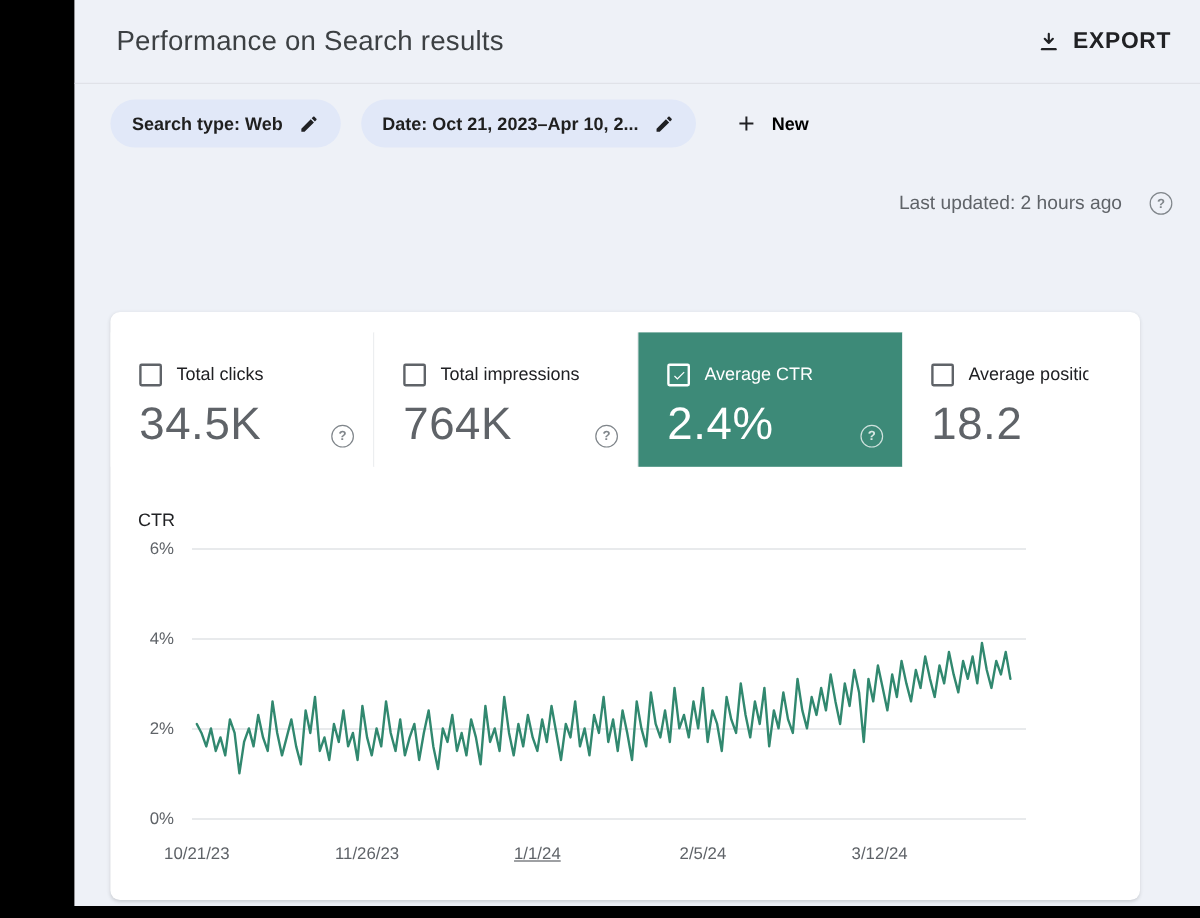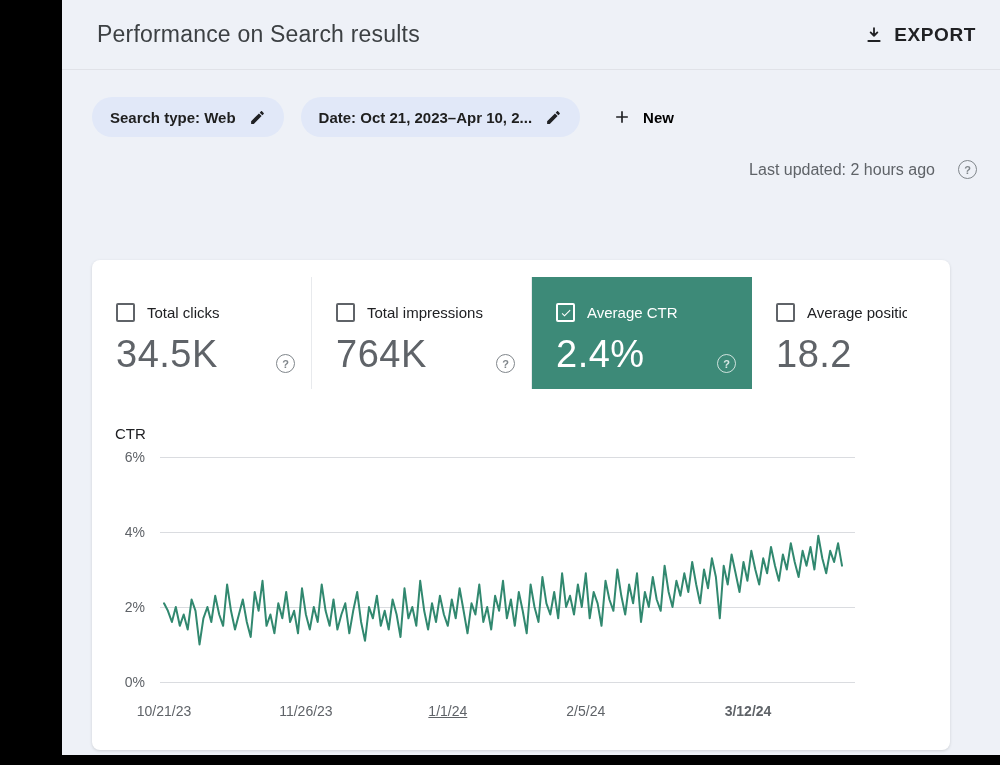--- a/index.html
+++ b/index.html
@@ -17,21 +17,21 @@
     display:flex;align-items:center;justify-content:space-between;
     padding:0 66px 0 35px;box-sizing:border-box;
     border-bottom:1px solid #e0e2e8;
   }
   .page-title{font-size:23px;font-weight:400;color:#3c4043;margin:0;letter-spacing:.2px;}
   .export-btn{
     display:flex;align-items:center;gap:11px;background:none;border:none;cursor:pointer;
     font-family:inherit;font-size:19px;font-weight:700;letter-spacing:.6px;color:#202124;padding:0;
   }
   
-  .filters-row{position:absolute;top:97px;left:30px;display:flex;align-items:center;justify-content:center;}
+  .filters-row{position:absolute;top:83px;left:30px;display:flex;align-items:center;justify-content:center;}
   .chip{
     height:40px;display:flex;align-items:center;gap:13px;padding:0 18px;
     background:#e1e8f8;border:none;border-radius:20px;cursor:pointer;
     font-family:inherit;font-size:15px;font-weight:700;color:#1f1f1f;white-space:nowrap;
   }
   .chip + .chip{margin-left:17px;}
   .new-btn{
     margin-left:32px;display:flex;align-items:center;gap:11px;background:none;border:none;
     cursor:pointer;font-family:inherit;font-size:15px;font-weight:700;color:#000000;padding:0;
   }
@@ -185,21 +185,21 @@
           <div class="y-tick" style="top: 60px;">6%</div>
           <div class="y-tick" style="top: 135px;">4%</div>
           <div class="y-tick" style="top: 210px;">2%</div>
           <div class="y-tick" style="top: 285px;">0%</div>
         </div>
       <div>
           <div class="x-tick" style="left: 72px;">10/21/23</div>
           <div class="x-tick" style="left: 213.907px;">11/26/23</div>
           <div class="x-tick" style="left: 355.814px; text-decoration: underline;">1/1/24</div>
           <div class="x-tick" style="left: 493.779px;">2/5/24</div>
-          <div class="x-tick" style="left: 656px; font-weight: bold;">3/12/24</div>
+          <div class="x-tick" style="left: 641px;">3/12/24</div>
         </div>
       <svg class="chart-svg" width="695" height="225" viewBox="0 0 695 225">
         <polyline fill="none" stroke-width="2" stroke-linejoin="round" stroke-linecap="round" stroke="#31886f" points="4.0,146.3 7.9,153.8 11.9,165.0 15.8,150.0 19.8,168.8 23.7,157.5 27.7,172.5 31.6,142.5 35.5,153.8 39.5,187.5 43.4,161.3 47.4,150.0 51.3,165.0 55.2,138.8 59.2,157.5 63.1,168.8 67.1,127.5 71.0,153.8 75.0,172.5 78.9,157.5 82.8,142.5 86.8,165.0 90.7,180.0 94.7,135.0 98.6,153.8 102.5,123.8 106.5,168.8 110.4,157.5 114.4,176.3 118.3,146.3 122.3,161.3 126.2,135.0 130.1,165.0 134.1,153.8 138.0,176.3 142.0,131.3 145.9,157.5 149.8,172.5 153.8,150.0 157.7,165.0 161.7,127.5 165.6,153.8 169.6,168.8 173.5,142.5 177.4,172.5 181.4,157.5 185.3,146.3 189.3,176.3 193.2,153.8 197.2,135.0 201.1,165.0 205.0,183.8 209.0,150.0 212.9,161.3 216.9,138.8 220.8,168.8 224.7,153.8 228.7,172.5 232.6,142.5 236.6,157.5 240.5,180.0 244.5,131.3 248.4,161.3 252.3,150.0 256.3,168.8 260.2,123.8 264.2,153.8 268.1,172.5 272.0,146.3 276.0,165.0 279.9,138.8 283.9,157.5 287.8,168.8 291.8,142.5 295.7,161.3 299.6,131.3 303.6,153.8 307.5,176.3 311.5,146.3 315.4,157.5 319.3,127.5 323.3,165.0 327.2,150.0 331.2,172.5 335.1,138.8 339.1,153.8 343.0,123.8 346.9,161.3 350.9,142.5 354.8,168.8 358.8,135.0 362.7,153.8 366.7,176.3 370.6,127.5 374.5,150.0 378.5,165.0 382.4,120.0 386.4,146.3 390.3,157.5 394.2,135.0 398.2,161.3 402.1,116.3 406.1,150.0 410.0,138.8 414.0,157.5 417.9,127.5 421.8,150.0 425.8,116.3 429.7,161.3 433.7,135.0 437.6,146.3 441.5,168.8 445.5,123.8 449.4,142.5 453.4,153.8 457.3,112.5 461.3,138.8 465.2,157.5 469.1,127.5 473.1,146.3 477.0,116.3 481.0,165.0 484.9,135.0 488.8,150.0 492.8,120.0 496.7,142.5 500.7,153.8 504.6,108.7 508.6,135.0 512.5,150.0 516.4,123.8 520.4,138.8 524.3,116.3 528.3,135.0 532.2,105.0 536.2,127.5 540.1,146.3 544.0,112.5 548.0,131.3 551.9,101.3 555.9,120.0 559.8,161.3 563.7,108.7 567.7,127.5 571.6,97.5 575.6,116.3 579.5,135.0 583.5,105.0 587.4,123.8 591.3,93.8 595.3,112.5 599.2,127.5 603.2,101.3 607.1,116.3 611.0,90.0 615.0,108.7 618.9,123.8 622.9,97.5 626.8,112.5 630.8,86.3 634.7,105.0 638.6,120.0 642.6,93.8 646.5,108.7 650.5,90.0 654.4,112.5 658.3,78.8 662.3,101.3 666.2,116.3 670.2,93.8 674.1,105.0 678.1,86.3 682.0,108.7"></polyline>
       </svg>
     </div>
 
   </div>
 </div>
 
 </body></html>

